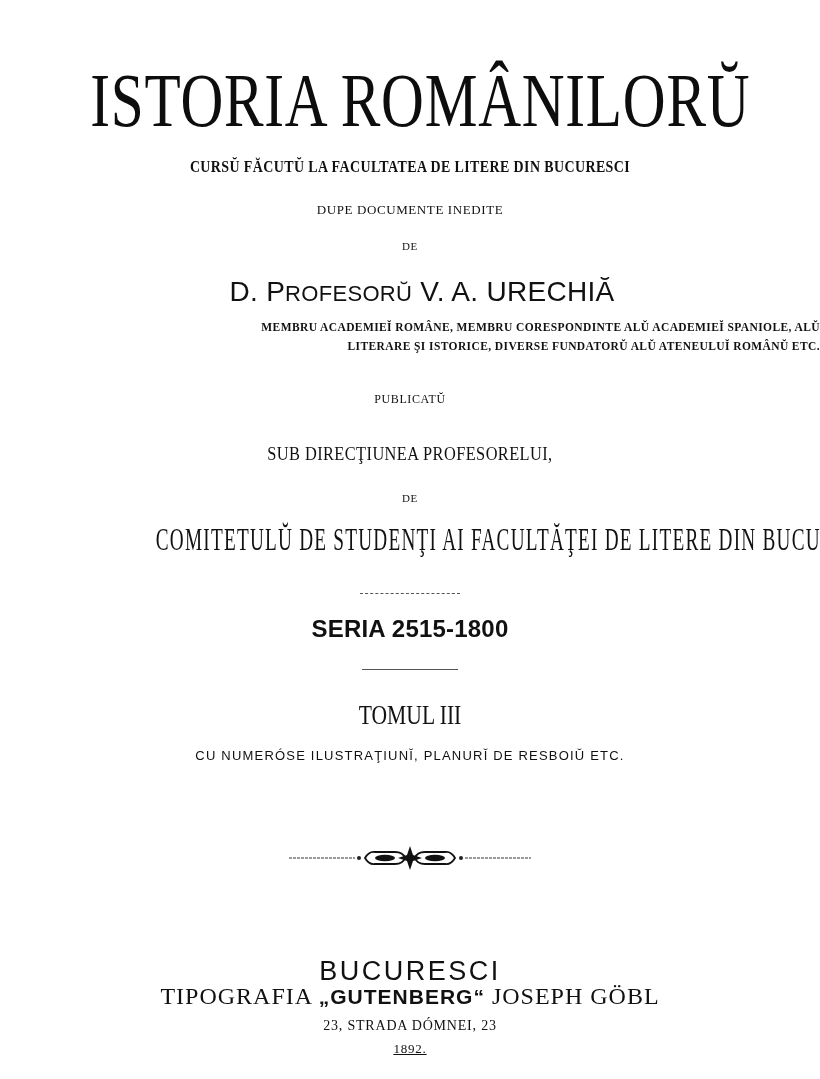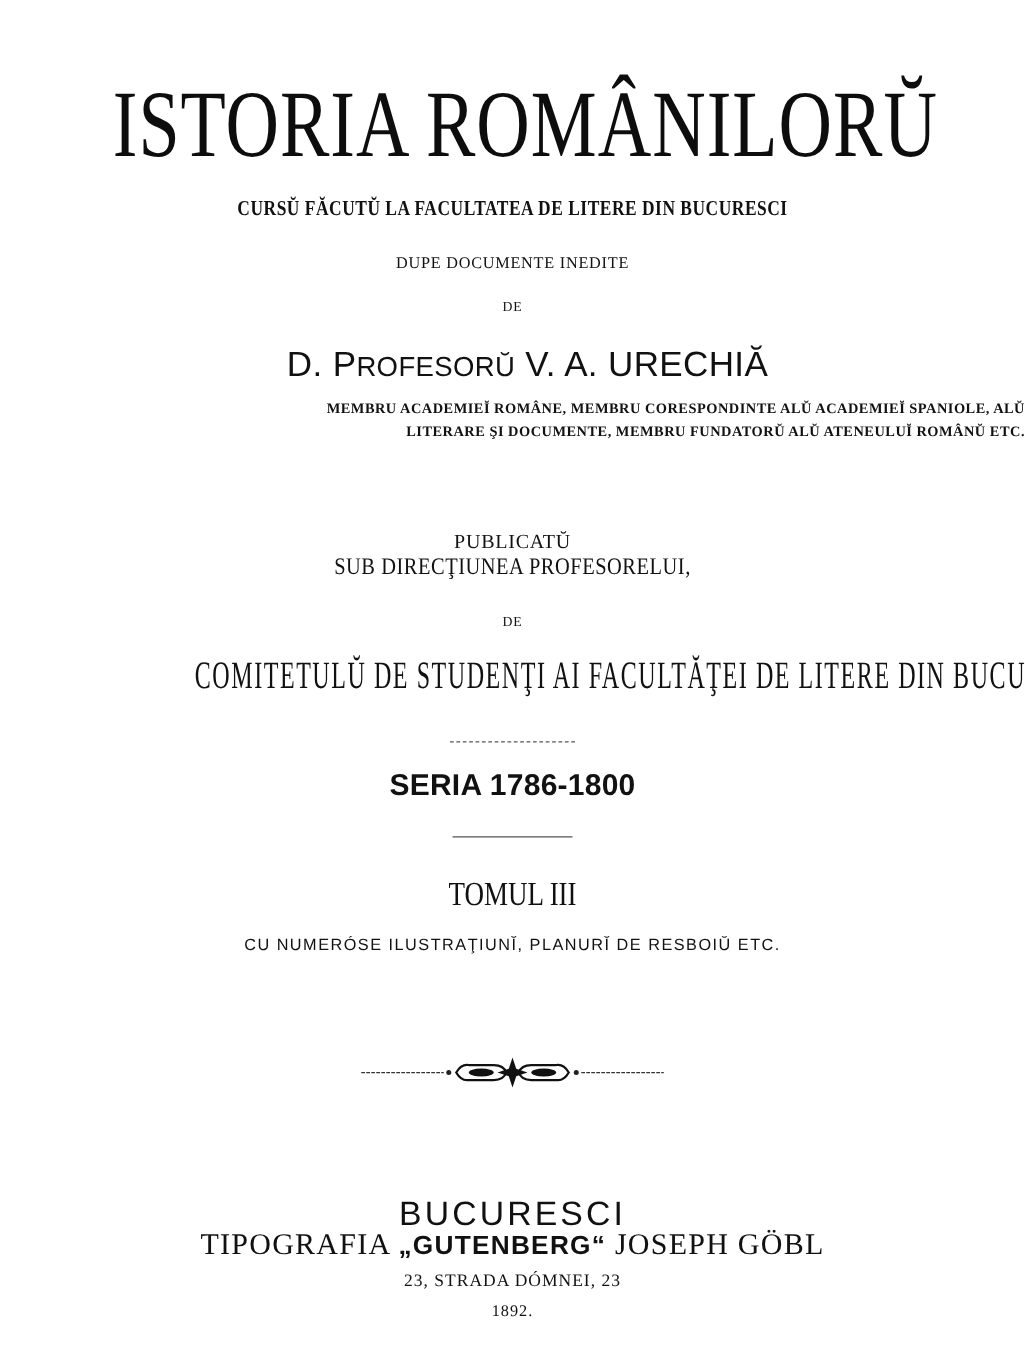--- a/index.html
+++ b/index.html
@@ -64,21 +64,21 @@
       line-height: 19px;
       letter-spacing: 0.4px;
     }
     .credentials div { text-align: right; }
     .credentials .justify {
       width: 680px;
       margin: 0 auto;
       text-align: justify;
       text-align-last: justify;
     }
-    .publicatu { top: 425px; font-size: 16px; }
+    .publicatu { top: 392px; font-size: 12px; }
     .sub-dir {
       top: 443px;
       font-family: "Liberation Serif", serif;
       font-size: 19px;
       transform: scaleX(0.86);
       transform-origin: 50% 50%;
       letter-spacing: 0.5px;
     }
     .de2 { top: 492px; font-size: 11px; }
     .comitet {
@@ -147,20 +147,21 @@
       top: 1018px;
       font-family: "Liberation Serif", serif;
       font-size: 14px;
       letter-spacing: 0.8px;
     }
     .year {
       top: 1041px;
       font-family: "Liberation Serif", serif;
       font-size: 13px;
       letter-spacing: 0.8px;
+      text-decoration: underline;
     }
   </style>
 </head>
 <body>
 
 <div>
 
   <div class="line title">ISTORIA ROMÂNILORŬ</div>
 
   <div class="line subtitle">CURSŬ FĂCUTŬ LA FACULTATEA DE LITERE DIN BUCURESCI</div>
@@ -170,34 +171,34 @@
   <div class="line small-caps-line de1">DE</div>
 
   <div class="line author">
     <span>D.</span>
     <span><span>P</span><span class="sc">ROFESORŬ</span></span>
     <span>V. A. URECHIĂ</span>
   </div>
 
   <div class="line credentials">
     <div>MEMBRU ACADEMIEĬ ROMÂNE, MEMBRU CORESPONDINTE ALŬ ACADEMIEĬ SPANIOLE, ALŬ</div>
-    <div>LITERARE ŞI DOCUMENTE, MEMBRU FUNDATORŬ ALŬ ATENEULUĬ ROMÂNŬ ETC.</div>
+    <div>LITERARE ŞI ISTORICE, DIVERSE FUNDATORŬ ALŬ ATENEULUĬ ROMÂNŬ ETC.</div>
   </div>
 
   <div class="line small-caps-line publicatu">PUBLICATŬ</div>
 
   <div class="line sub-dir">SUB DIRECŢIUNEA PROFESORELUI,</div>
 
   <div class="line small-caps-line de2">DE</div>
 
   <div class="line comitet">COMITETULŬ DE STUDENŢI AI FACULTĂŢEI DE LITERE DIN BUCURESCI.</div>
 
   <div class="rule rule1"></div>
 
-  <div class="line seria">SERIA 1786-1800</div>
+  <div class="line seria">SERIA 2515-1800</div>
 
   <div class="rule rule2"></div>
 
   <div class="line tomul">TOMUL III</div>
 
   <div class="line ilustr">CU NUMERÓSE ILUSTRAŢIUNĬ, PLANURĬ DE RESBOIŬ ETC.</div>
 
   <div class="ornament">
     <svg width="250" height="28" viewBox="0 0 250 28" xmlns="http://www.w3.org/2000/svg">
       <line x1="4" y1="14" x2="70" y2="14" stroke="#333" stroke-width="1" stroke-dasharray="3,1"></line>

